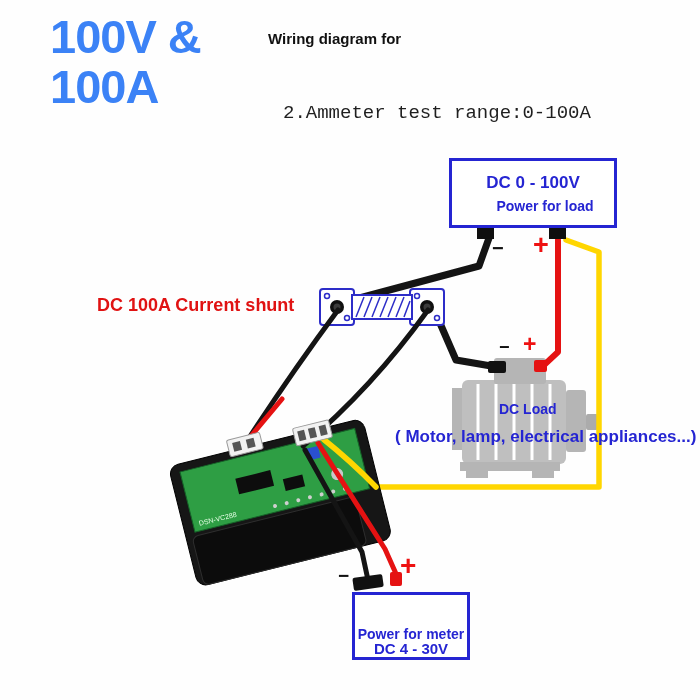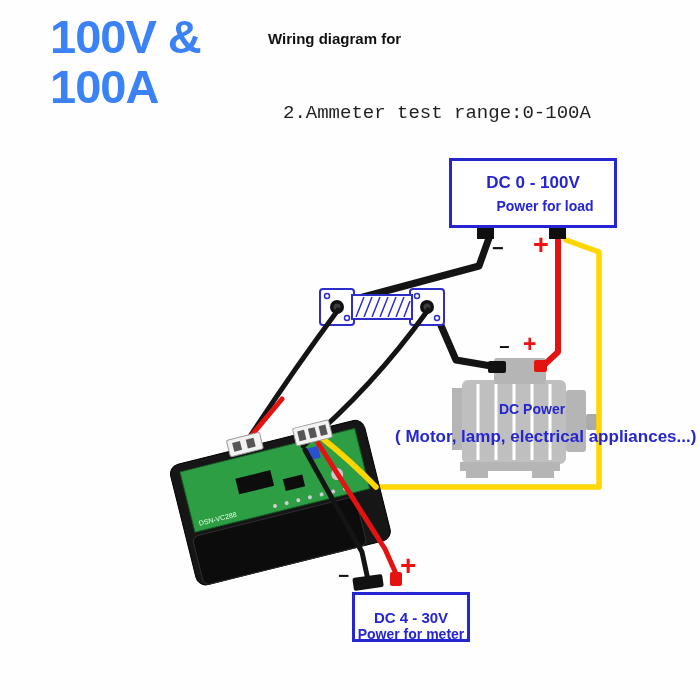--- a/index.html
+++ b/index.html
@@ -16,21 +16,21 @@
   .spec2{top:102px;font-family:Liberation Mono, monospace;}
   .shunt-label{left:97px;top:295px;font-size:18px;font-weight:700;color:#e01212;}
   .bluebox{
     position:absolute;z-index:2;border:3px solid #2525d2;background:#ffffff;
     box-sizing:border-box;display:flex;flex-direction:column;align-items:center;justify-content:center;
     color:#2525d2;text-align:center;
   }
   .box-load{left:449px;top:158px;width:168px;height:70px;}
   .box-load .l1{font-size:17px;font-weight:800;}
   .box-load .l2{font-size:14px;font-weight:700;margin-top:5px;padding-left:24px;}
-  .box-meter{left:352px;top:592px;width:118px;height:50px;}
+  .box-meter{left:352px;top:592px;width:118px;height:68px;justify-content:flex-end;}
   .box-meter .l1{font-size:15px;font-weight:800;}
   .caption-meter{left:336px;top:626px;width:150px;text-align:center;font-size:14px;font-weight:800;color:#2525d2;}
   .load-title{left:499px;top:401px;font-size:14px;font-weight:800;color:#2525d2;}
   .load-sub{left:395px;top:427px;font-size:17px;font-weight:700;color:#2525d2;}
   .sign{position:absolute;z-index:3;font-weight:800;line-height:1;}
   .neg{color:#111;}
   .pos{color:#ee1111;}
   .s-pfl-neg{left:492px;top:238px;font-size:20px;}
   .s-pfl-pos{left:533px;top:232px;font-size:27px;}
   .s-load-neg{left:499px;top:338px;font-size:18px;}
@@ -134,22 +134,23 @@
   <div class="bluebox box-load">
     <div class="l1">DC 0 - 100V</div>
     <div class="l2">Power for load</div>
   </div>
 
   <div class="bluebox box-meter">
     <div class="l1">DC 4 - 30V</div>
   </div>
   <div class="txt caption-meter">Power for meter</div>
 
+  <div class="txt shunt-label">DC 100A Current shunt</div>
 
-  <div class="txt load-title">DC Power</div>
+  <div class="txt load-title">DC Load</div>
   <div class="txt load-sub">( Motor, lamp, electrical appliances...)</div>
 
   <span class="sign neg s-pfl-neg">−</span>
   <span class="sign pos s-pfl-pos">+</span>
   <span class="sign neg s-load-neg">−</span>
   <span class="sign pos s-load-pos">+</span>
   <span class="sign neg s-pfm-neg">−</span>
   <span class="sign pos s-pfm-pos">+</span>
 
 </div>

